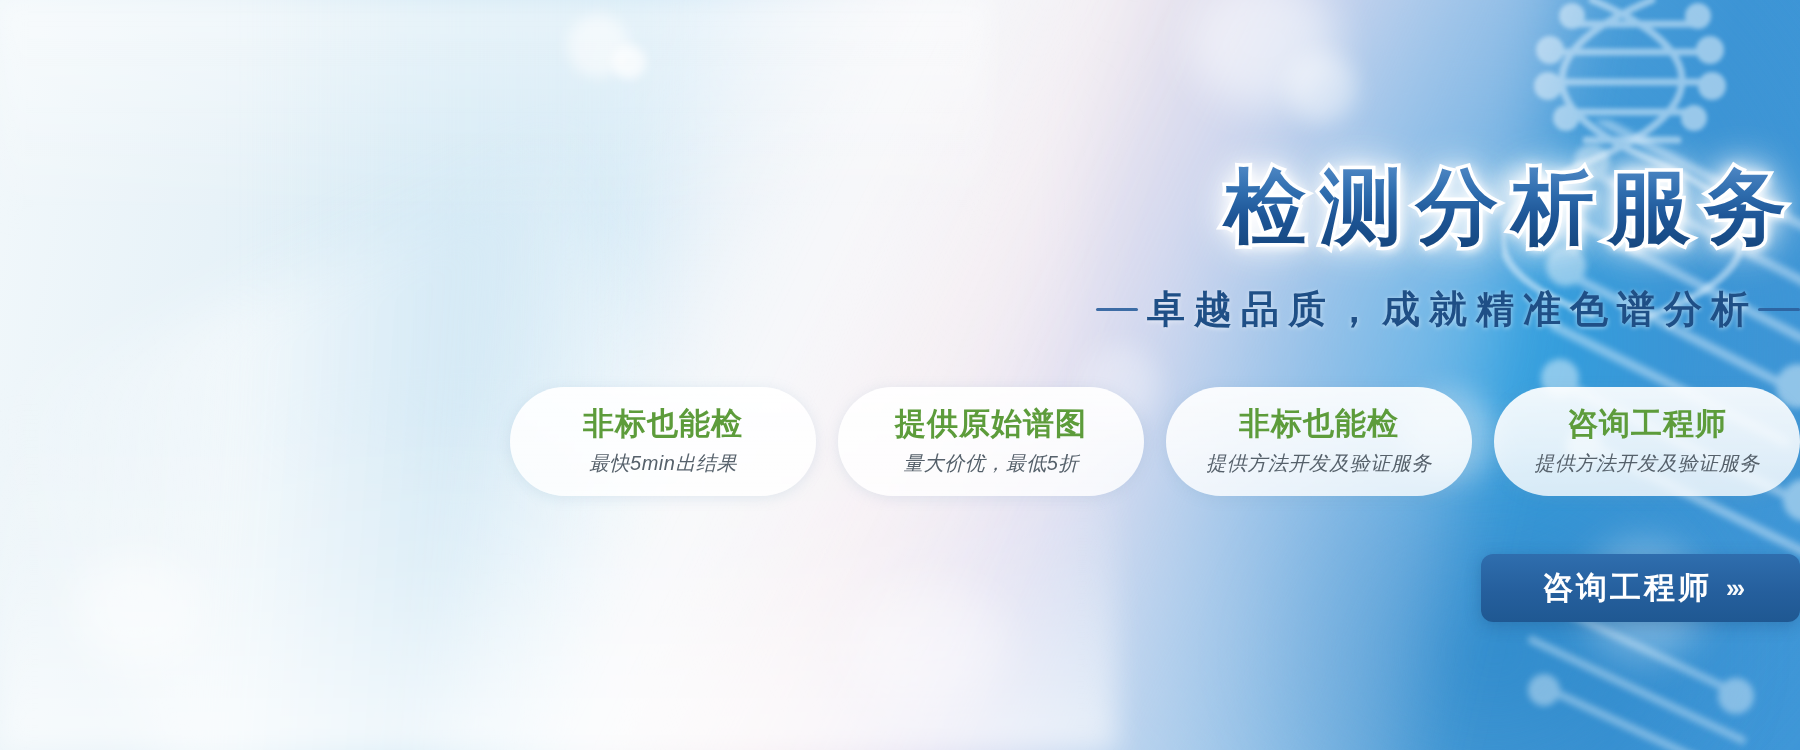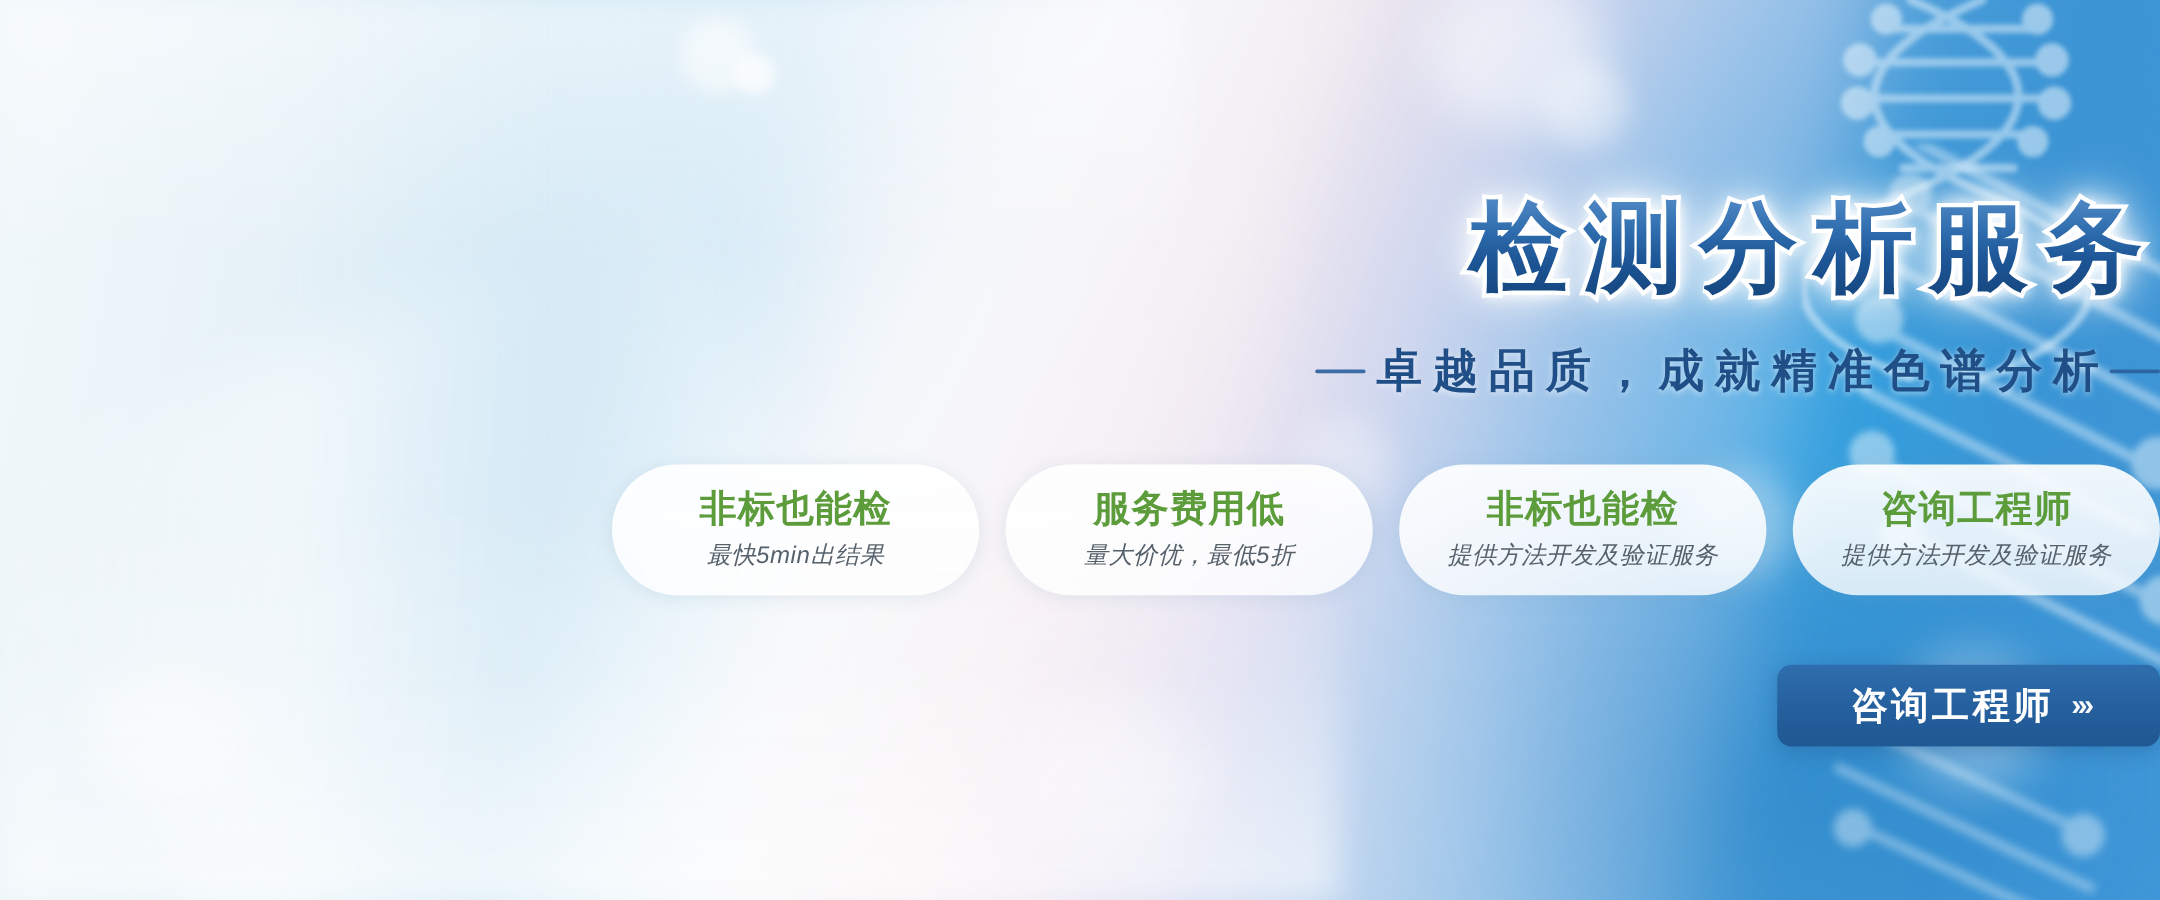--- a/index.html
+++ b/index.html
@@ -304,21 +304,21 @@
     </div>
 
     <div class="pills">
 
       <div class="pill">
         <div class="pill-title">非标也能检</div>
         <div class="pill-sub">最快5min出结果</div>
       </div>
 
       <div class="pill">
-        <div class="pill-title">服务费用低</div>
+        <div class="pill-title">提供原始谱图</div>
         <div class="pill-sub">量大价优，最低5折</div>
       </div>
 
       <div class="pill">
         <div class="pill-title">非标也能检</div>
         <div class="pill-sub">提供方法开发及验证服务</div>
       </div>
 
       <div class="pill">
         <div class="pill-title">咨询工程师</div>

